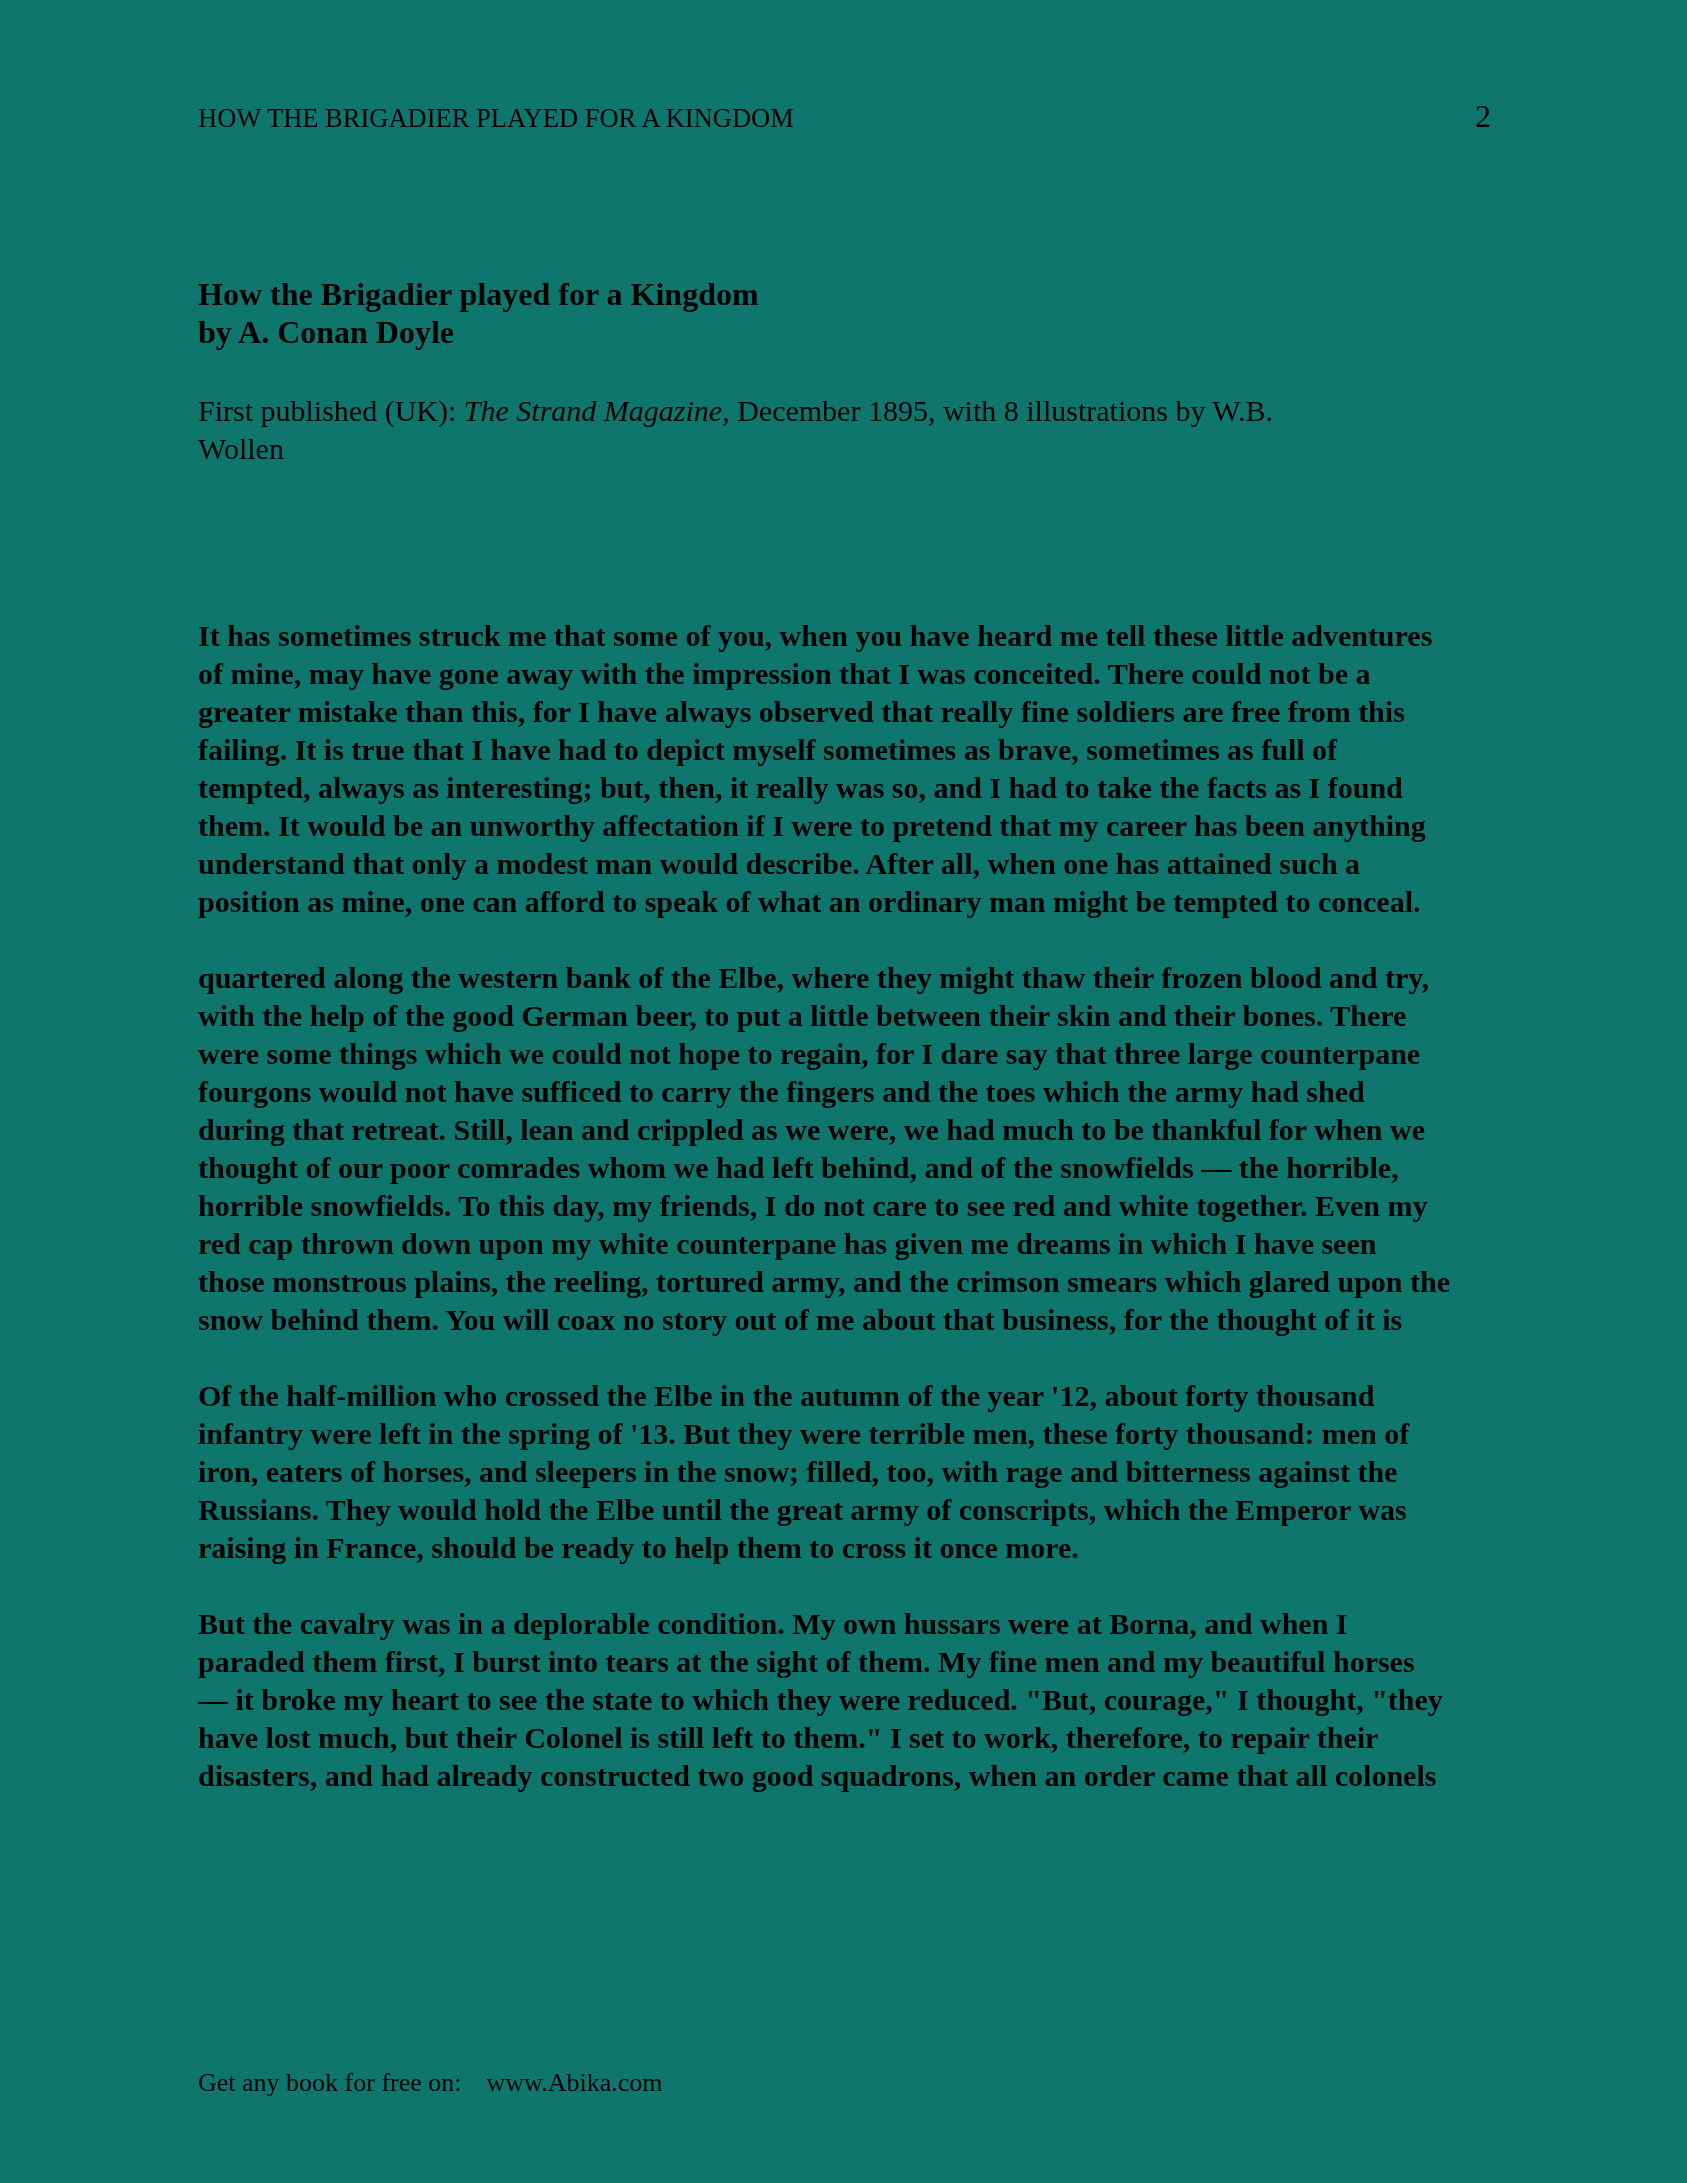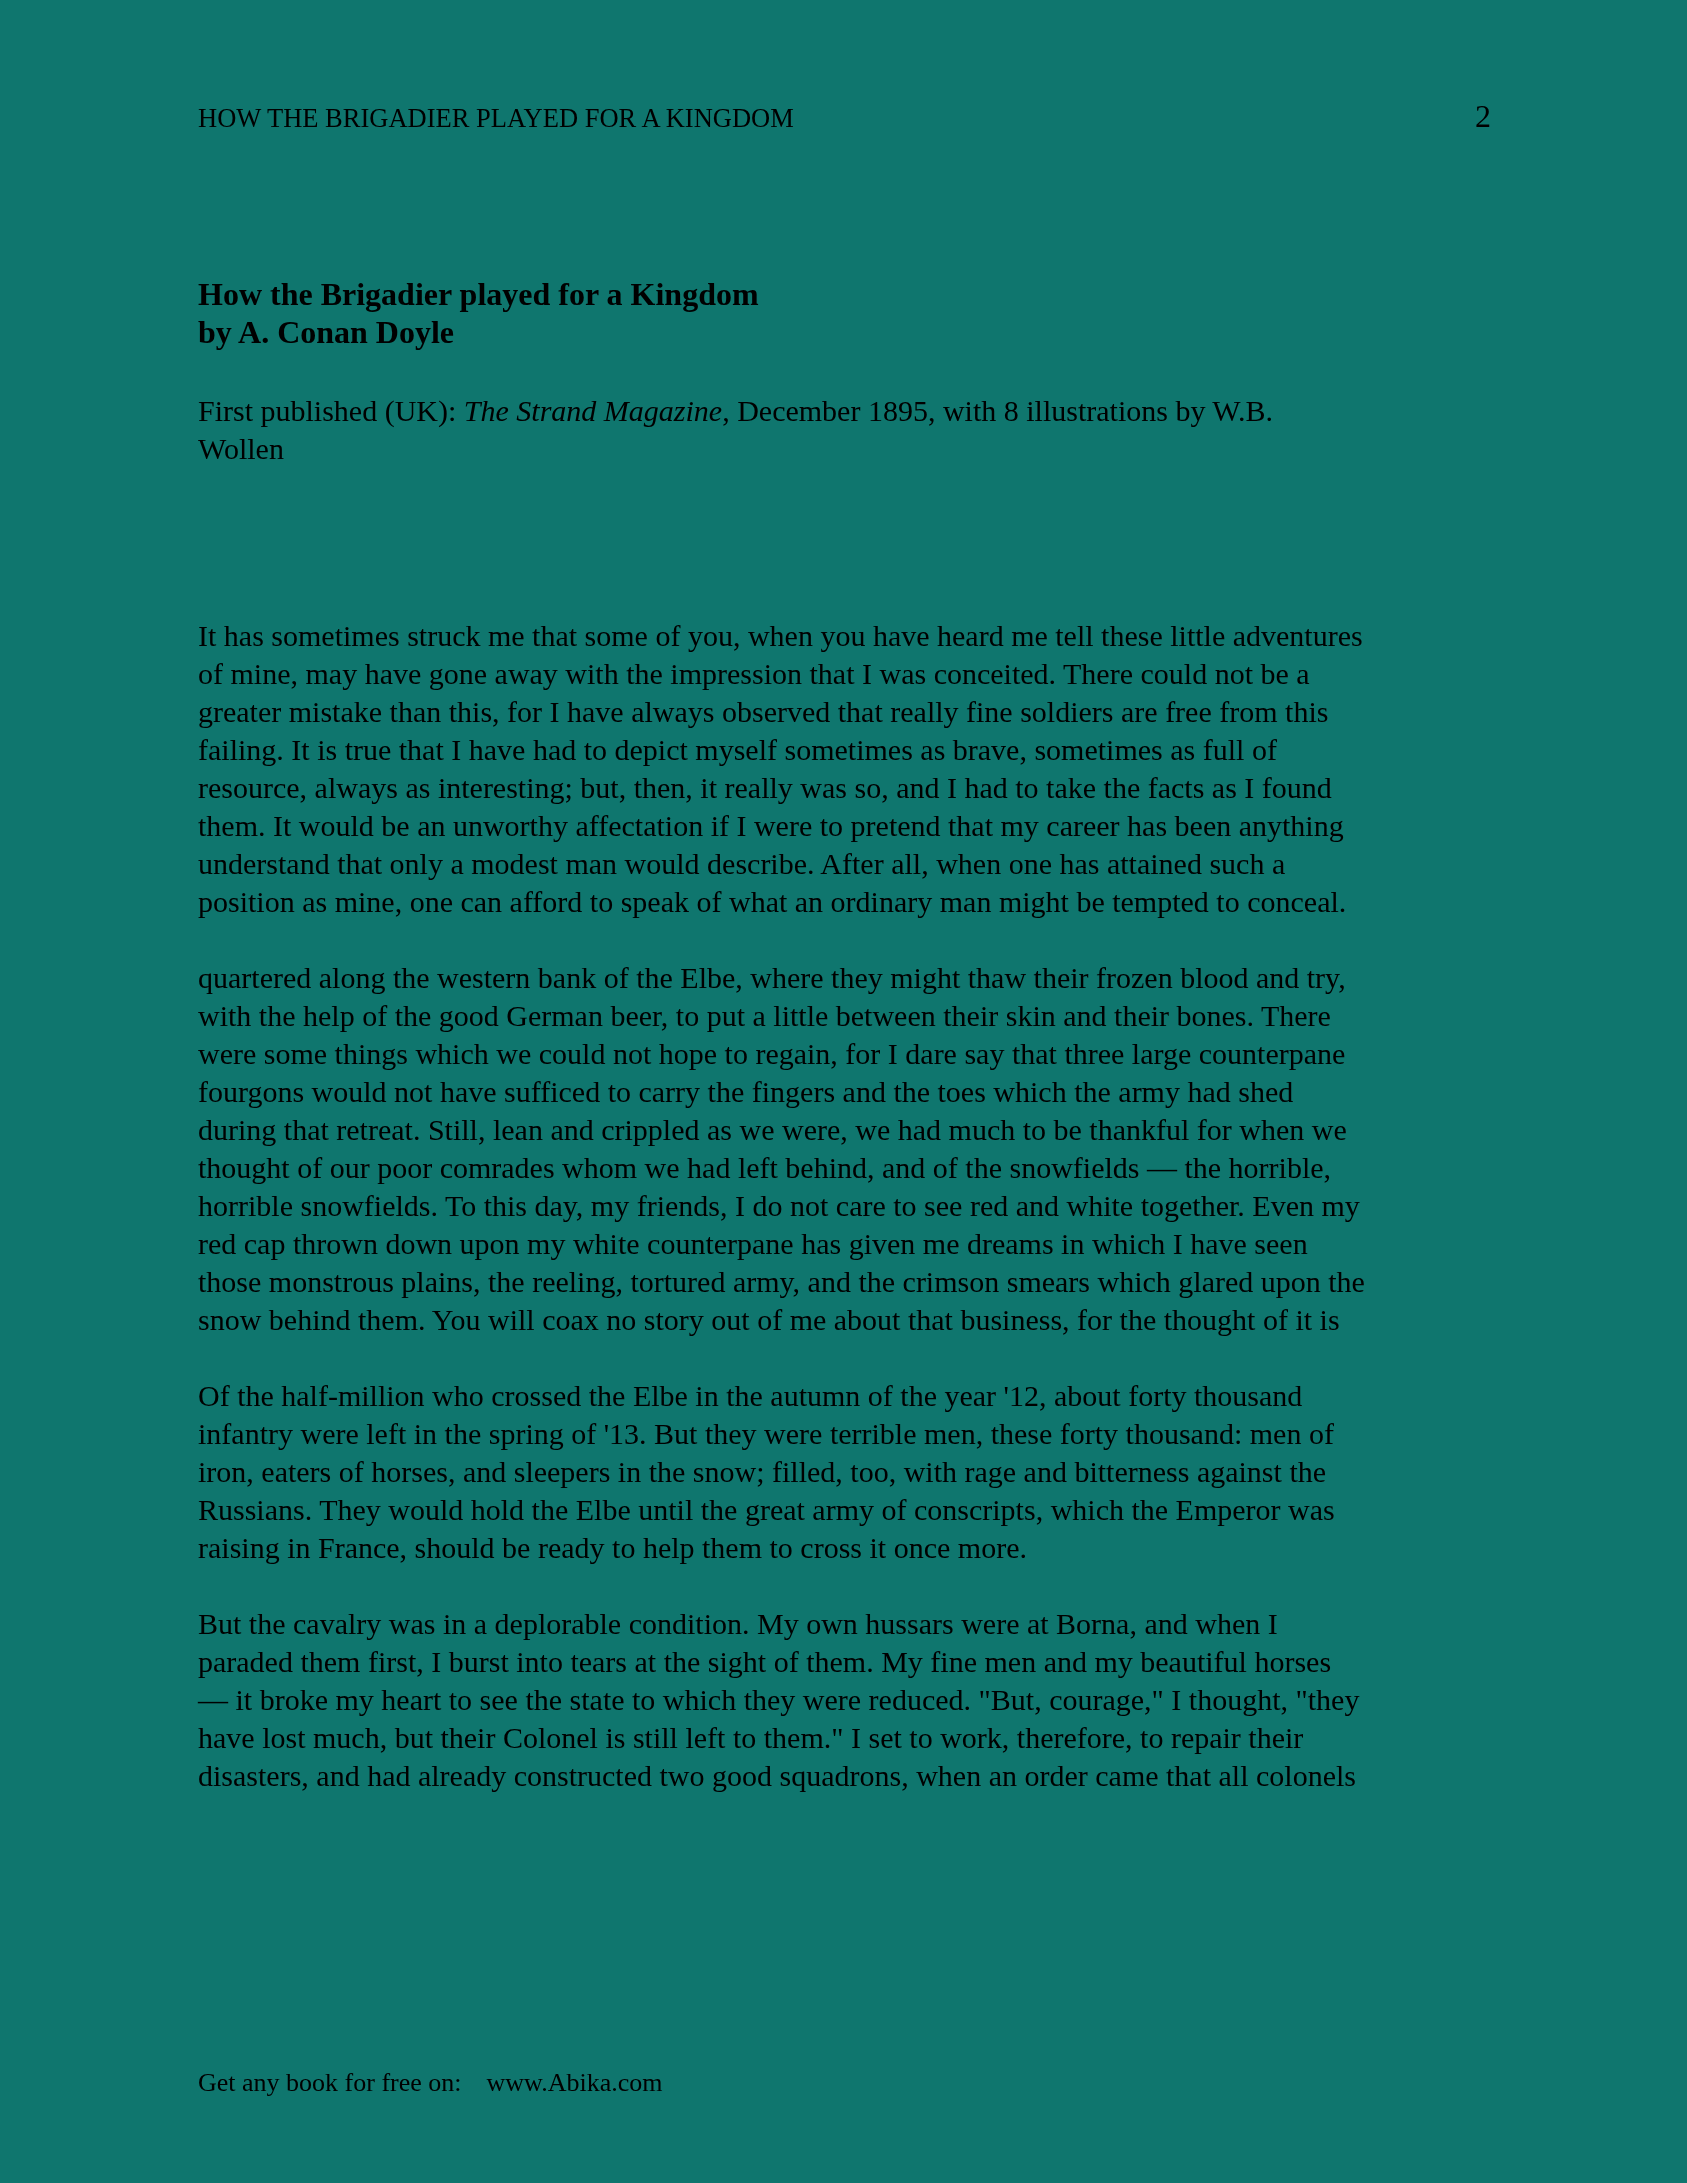--- a/index.html
+++ b/index.html
@@ -51,20 +51,21 @@
   }
   .pub-line { white-space: nowrap; }
   .italic { font-style: italic; text-align: right; }
   .body-text {
     position: absolute;
     left: 198px;
     top: 617px;
     width: 1257px;
     font-size: 30px;
     line-height: 38px;
+    font-weight: bold;
   }
   .paragraph { margin: 0 0 38px 0; }
   .paragraph:last-child { margin-bottom: 0; }
   .line {
     height: 38px;
     line-height: 38px;
     white-space: nowrap;
   }
   .footer {
     position: absolute;
@@ -94,21 +95,21 @@
     <div class="pub-line"><span>First published (UK): </span><span class="italic">The Strand Magazine</span><span>, December 1895, with 8 illustrations by W.B.</span></div>
     <div class="pub-line">Wollen</div>
   </div>
 
   <div class="body-text">
       <div class="paragraph">
         <div class="line">It has sometimes struck me that some of you, when you have heard me tell these little adventures</div>
         <div class="line">of mine, may have gone away with the impression that I was conceited. There could not be a</div>
         <div class="line">greater mistake than this, for I have always observed that really fine soldiers are free from this</div>
         <div class="line">failing. It is true that I have had to depict myself sometimes as brave, sometimes as full of</div>
-        <div class="line">resource, always as interesting; but, then, it really was so, and I had to take the facts as I found</div>
+        <div class="line">tempted, always as interesting; but, then, it really was so, and I had to take the facts as I found</div>
         <div class="line">them. It would be an unworthy affectation if I were to pretend that my career has been anything</div>
         <div class="line">understand that only a modest man would describe. After all, when one has attained such a</div>
         <div class="line">position as mine, one can afford to speak of what an ordinary man might be tempted to conceal.</div>
       </div>
       <div class="paragraph">
         <div class="line">quartered along the western bank of the Elbe, where they might thaw their frozen blood and try,</div>
         <div class="line">with the help of the good German beer, to put a little between their skin and their bones. There</div>
         <div class="line">were some things which we could not hope to regain, for I dare say that three large counterpane</div>
         <div class="line">fourgons would not have sufficed to carry the fingers and the toes which the army had shed</div>
         <div class="line">during that retreat. Still, lean and crippled as we were, we had much to be thankful for when we</div>

